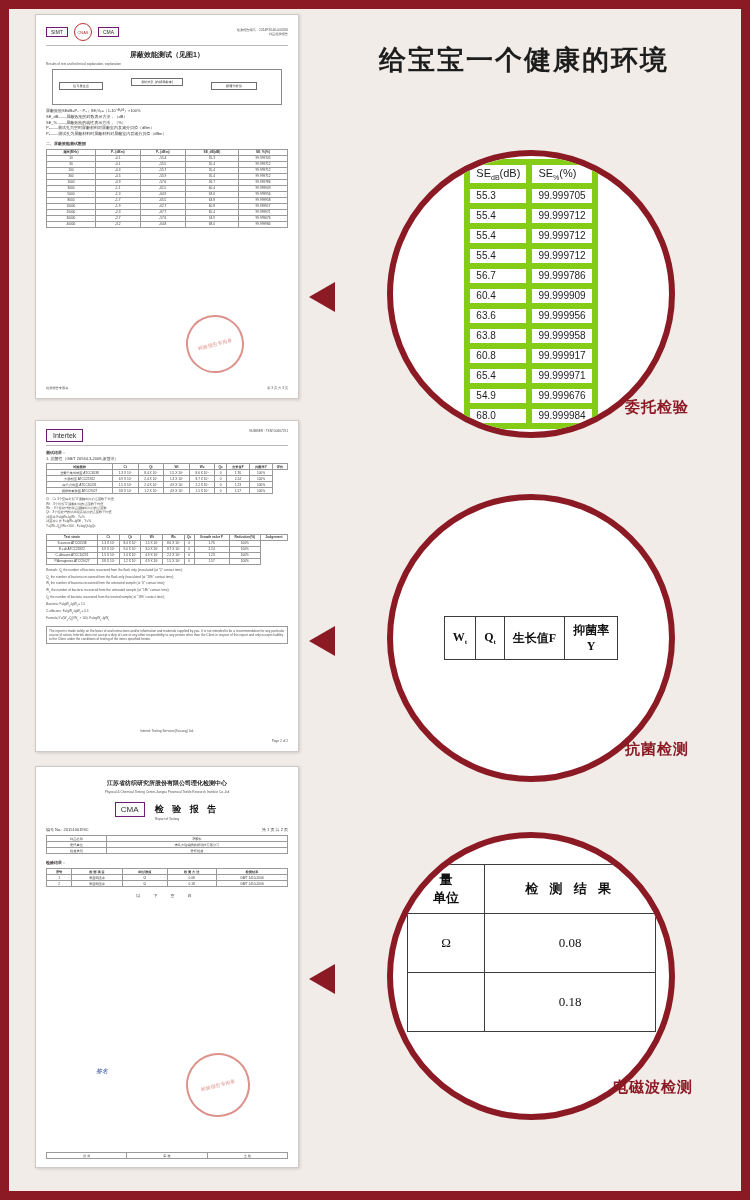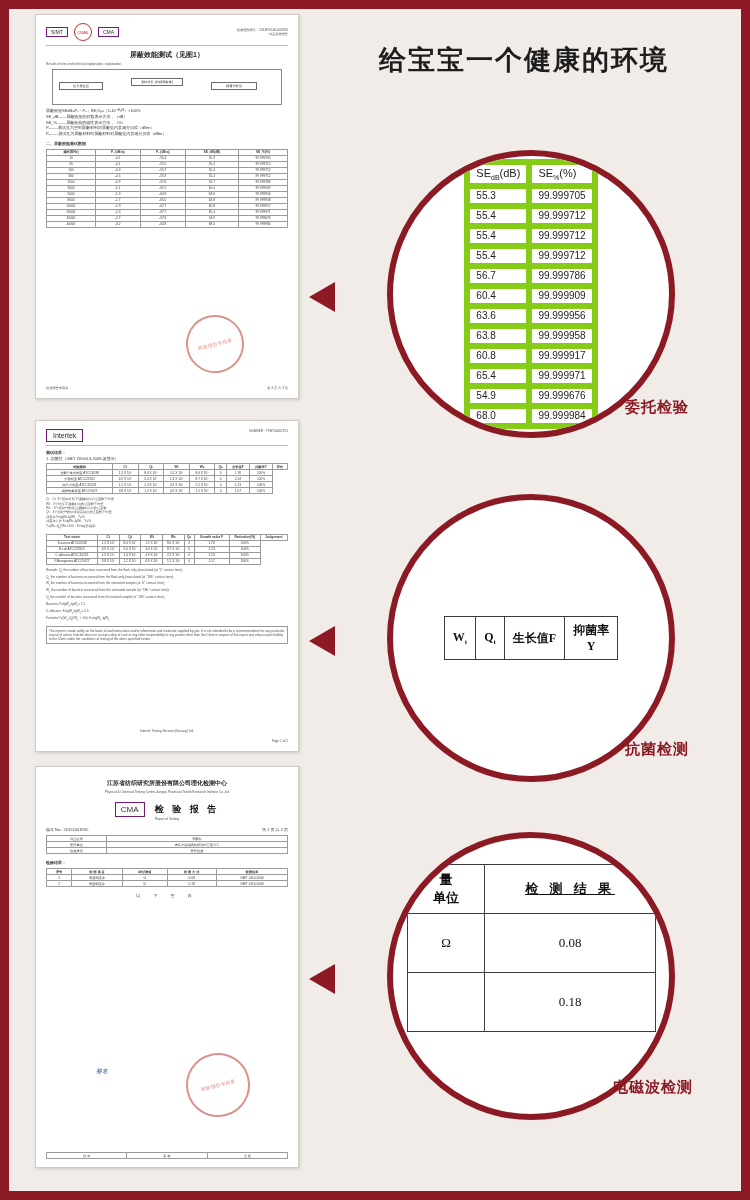--- a/index.html
+++ b/index.html
@@ -612,21 +612,21 @@
 
   <div class="bubble" id="b3">
     <div class="b3wrap">
       <table class="b3table">
         <thead>
           <tr>
             <th style="width:56px;">
               <span>量</span><br>
               <span>单位</span>
             </th>
-            <th class="b3head" style="width:150px;text-decoration:underline;">检 测 结 果</th>
+            <th class="b3head" style="width:150px;">检 测 结 果</th>
           </tr>
         </thead>
         <tbody id="asbody">
             <tr>
               <td style="height: 46px;">Ω</td>
               <td>0.08</td>
             </tr>
             <tr>
               <td style="height: 46px;"></td>
               <td>0.18</td>

